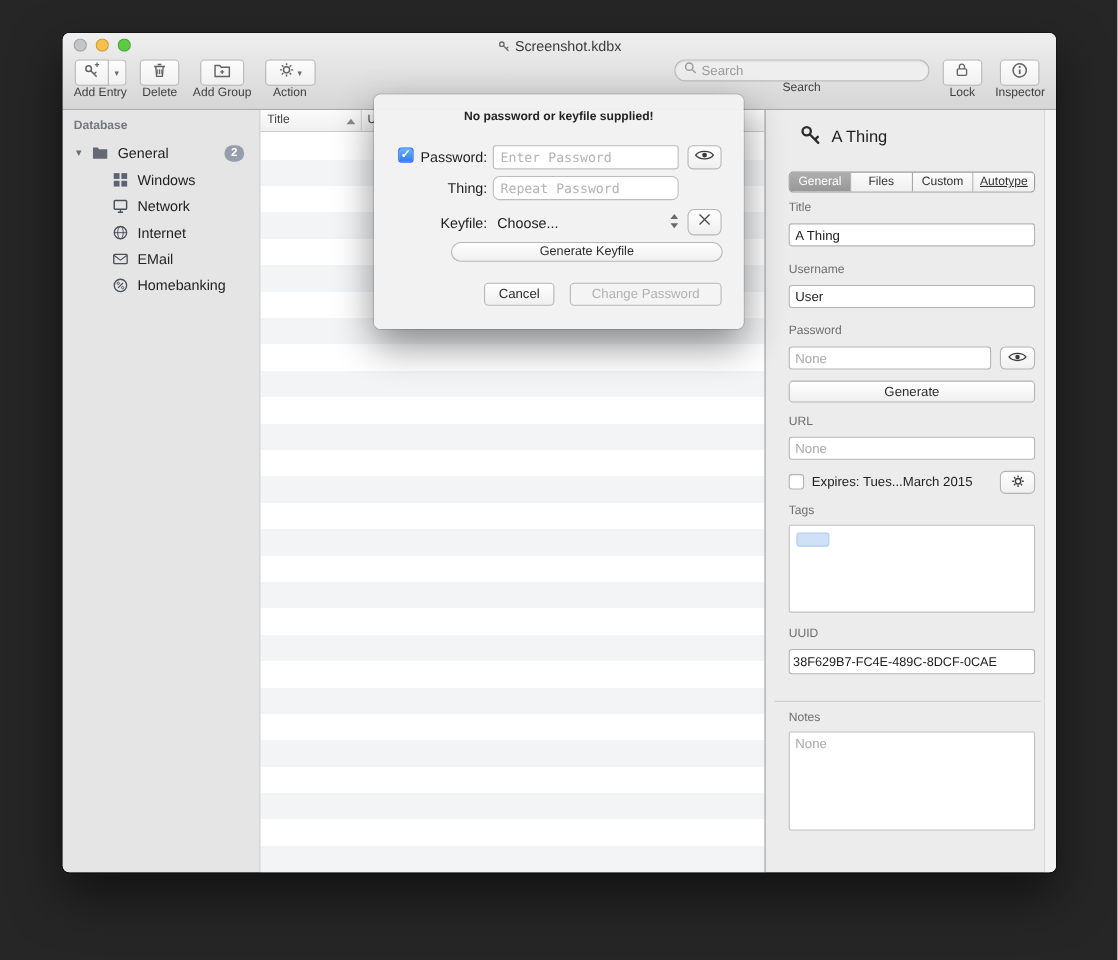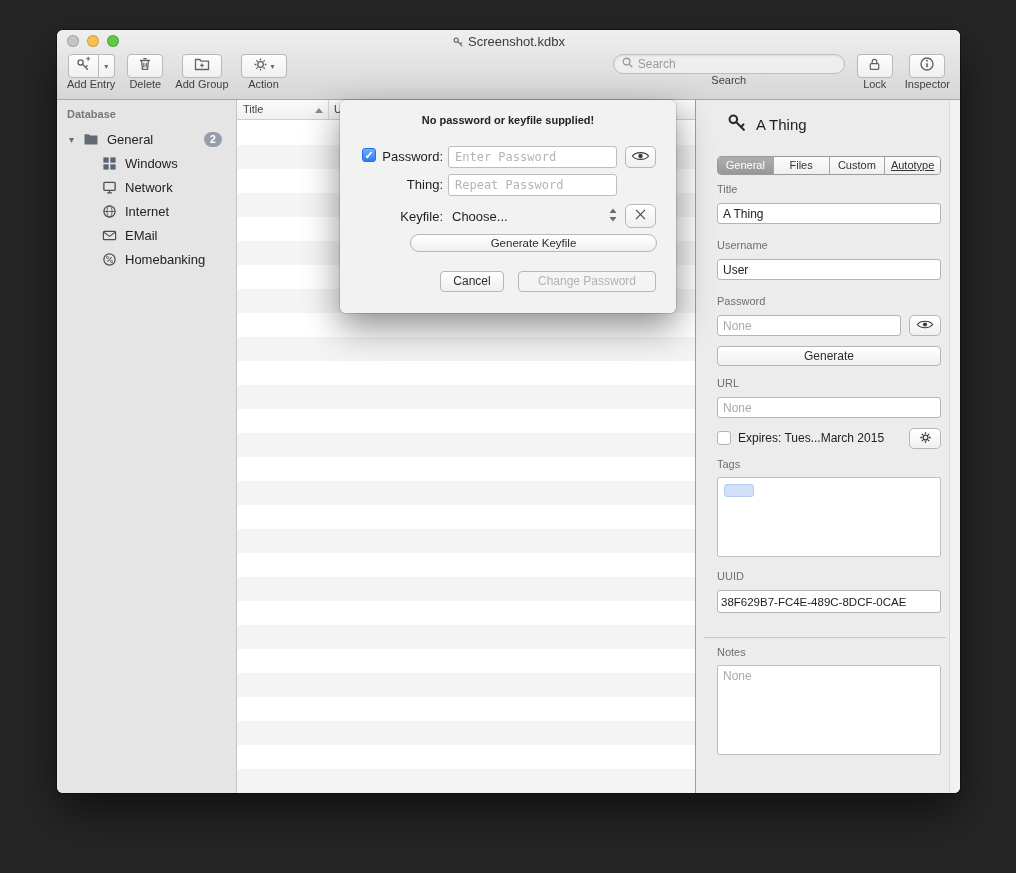--- a/index.html
+++ b/index.html
@@ -98,21 +98,21 @@
     border:1px solid #c0c0c0; border-radius:2px; }
   .tag-chip { position:absolute; left:6px; top:6px; width:30px; height:13px; background:#cfe0f7;
     border:1px solid #b2ccee; border-radius:3px; }
   .ins-divider { position:absolute; left:8px; right:14px; top:537px; border-top:1px solid #c9c9c9; }
   .notes-box { position:absolute; left:21px; top:565px; width:224px; height:90px; background:#fff;
     border:1px solid #c0c0c0; border-radius:2px; resize:none; font-size:12px; color:#222;
     padding:3px 5px; font-family:"Liberation Sans",sans-serif; }
   .notes-box::placeholder { color:#a9a9a9; }
 
   
-  .dialog { position:absolute; left:283px; top:70px; width:336px; height:213px; z-index:40;
+  .dialog { position:absolute; left:283px; top:56px; width:336px; height:213px; z-index:40;
     background:rgba(242,242,242,.97); border-radius:6px;
     box-shadow:0 14px 36px rgba(0,0,0,.45), 0 0 0 1px rgba(0,0,0,.14); }
   .dlg-msg { position:absolute; top:14px; left:0; right:0; text-align:center; font-size:11px;
     font-weight:bold; color:#232323; }
   .dlg-label { position:absolute; left:0; width:103px; text-align:right; font-size:13px; color:#1e1e1e; }
   .dlg-input { position:absolute; left:108px; width:169px; height:22px; border:1px solid #bdbdbd;
     border-radius:3px; background:#fff; padding:4px 6px; font-size:12px; color:#222;
     font-family:"DejaVu Sans Mono", monospace; }
   .dlg-input::placeholder { color:#b4b4b4; }
   .dlg-mini { position:absolute; left:285px; width:31px; border:1px solid #b7b7b7; border-radius:5px;
@@ -417,21 +417,21 @@
       <div class="dlg-mini" style="top:46px;height:22px">
         <span>
           <svg width="19" height="12" viewBox="0 0 20 12">
               <path d="M1.5 6 C5 1.2 15 1.2 18.5 6 C15 10.8 5 10.8 1.5 6 Z" fill="none" stroke="#3c3c3c" stroke-width="1.3"></path>
               <circle cx="10" cy="6" r="2.3" fill="#3c3c3c"></circle>
             </svg>
         </span>
       </div>
 
       <span class="dlg-label" style="top:77px">Thing:</span>
-      <input class="dlg-input" style="top: 74px;" placeholder="Repeat Password">
+      <input class="dlg-input" style="top: 74px; border-radius: 6px;" placeholder="Repeat Password">
 
       <span class="dlg-label" style="top:109px">Keyfile:</span>
       <span class="dlg-choose">Choose...</span>
       <span class="dlg-stepper">
         <svg width="10" height="16" viewBox="0 0 10 16">
             <path d="M5 1.5 L8.5 6 H1.5 Z" fill="#6a6a6a"></path>
             <path d="M5 14.5 L1.5 10 H8.5 Z" fill="#6a6a6a"></path>
           </svg>
       </span>
       <div class="dlg-mini" style="top:104px;height:24px;border-radius:6px">

